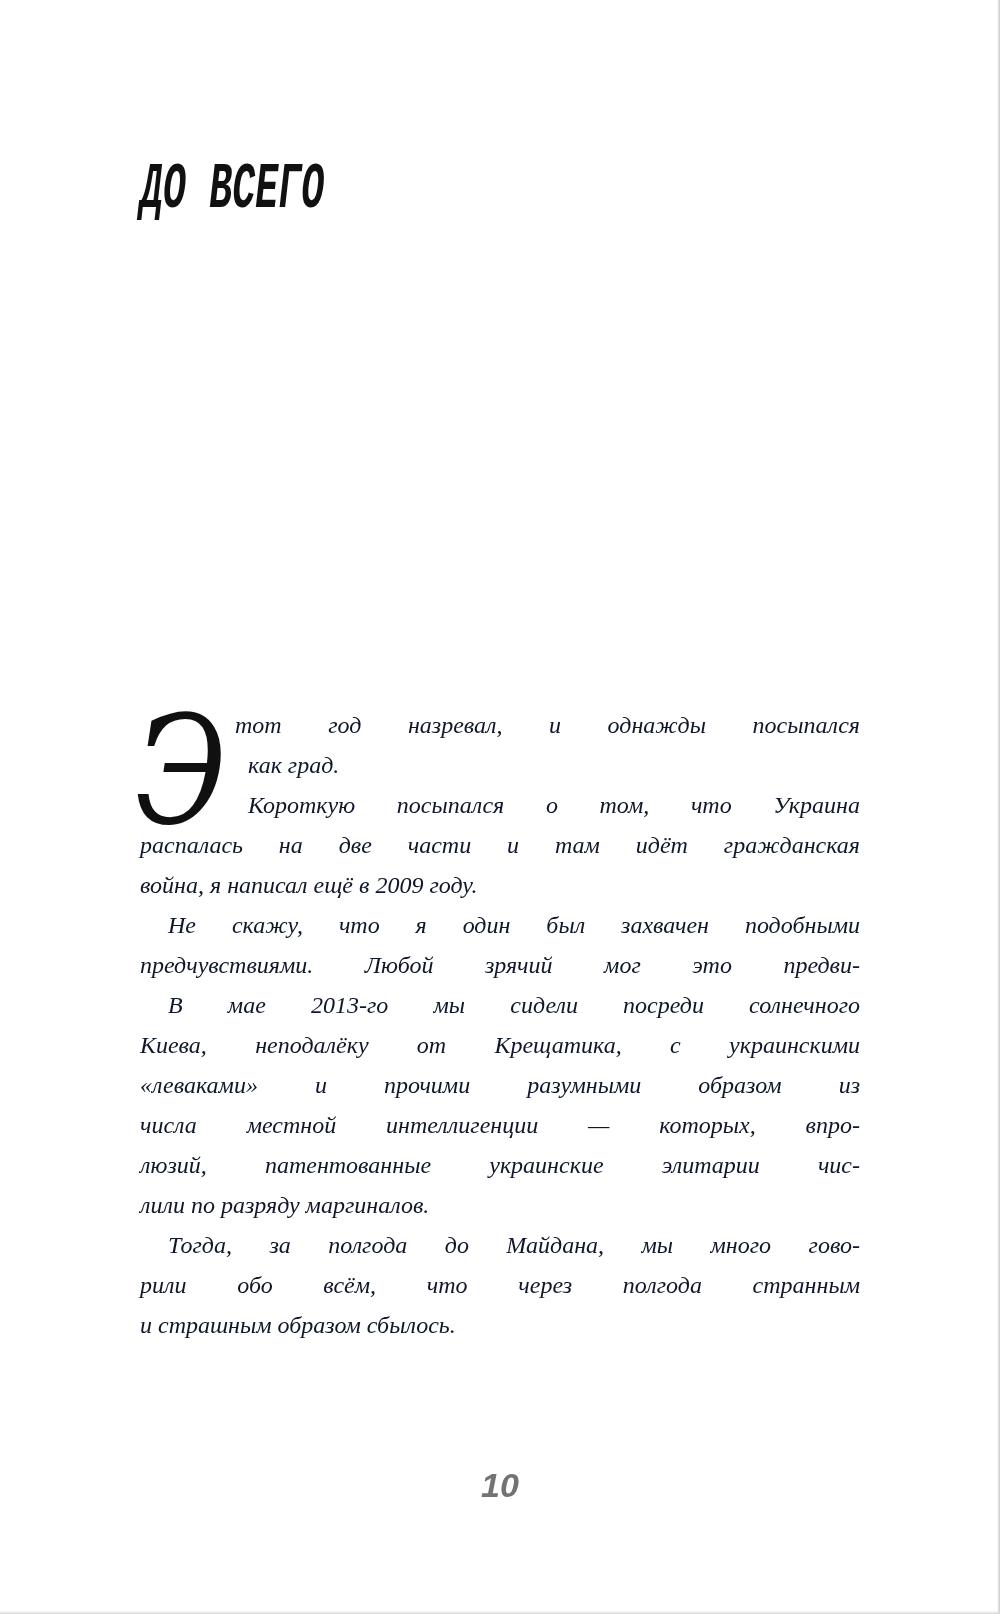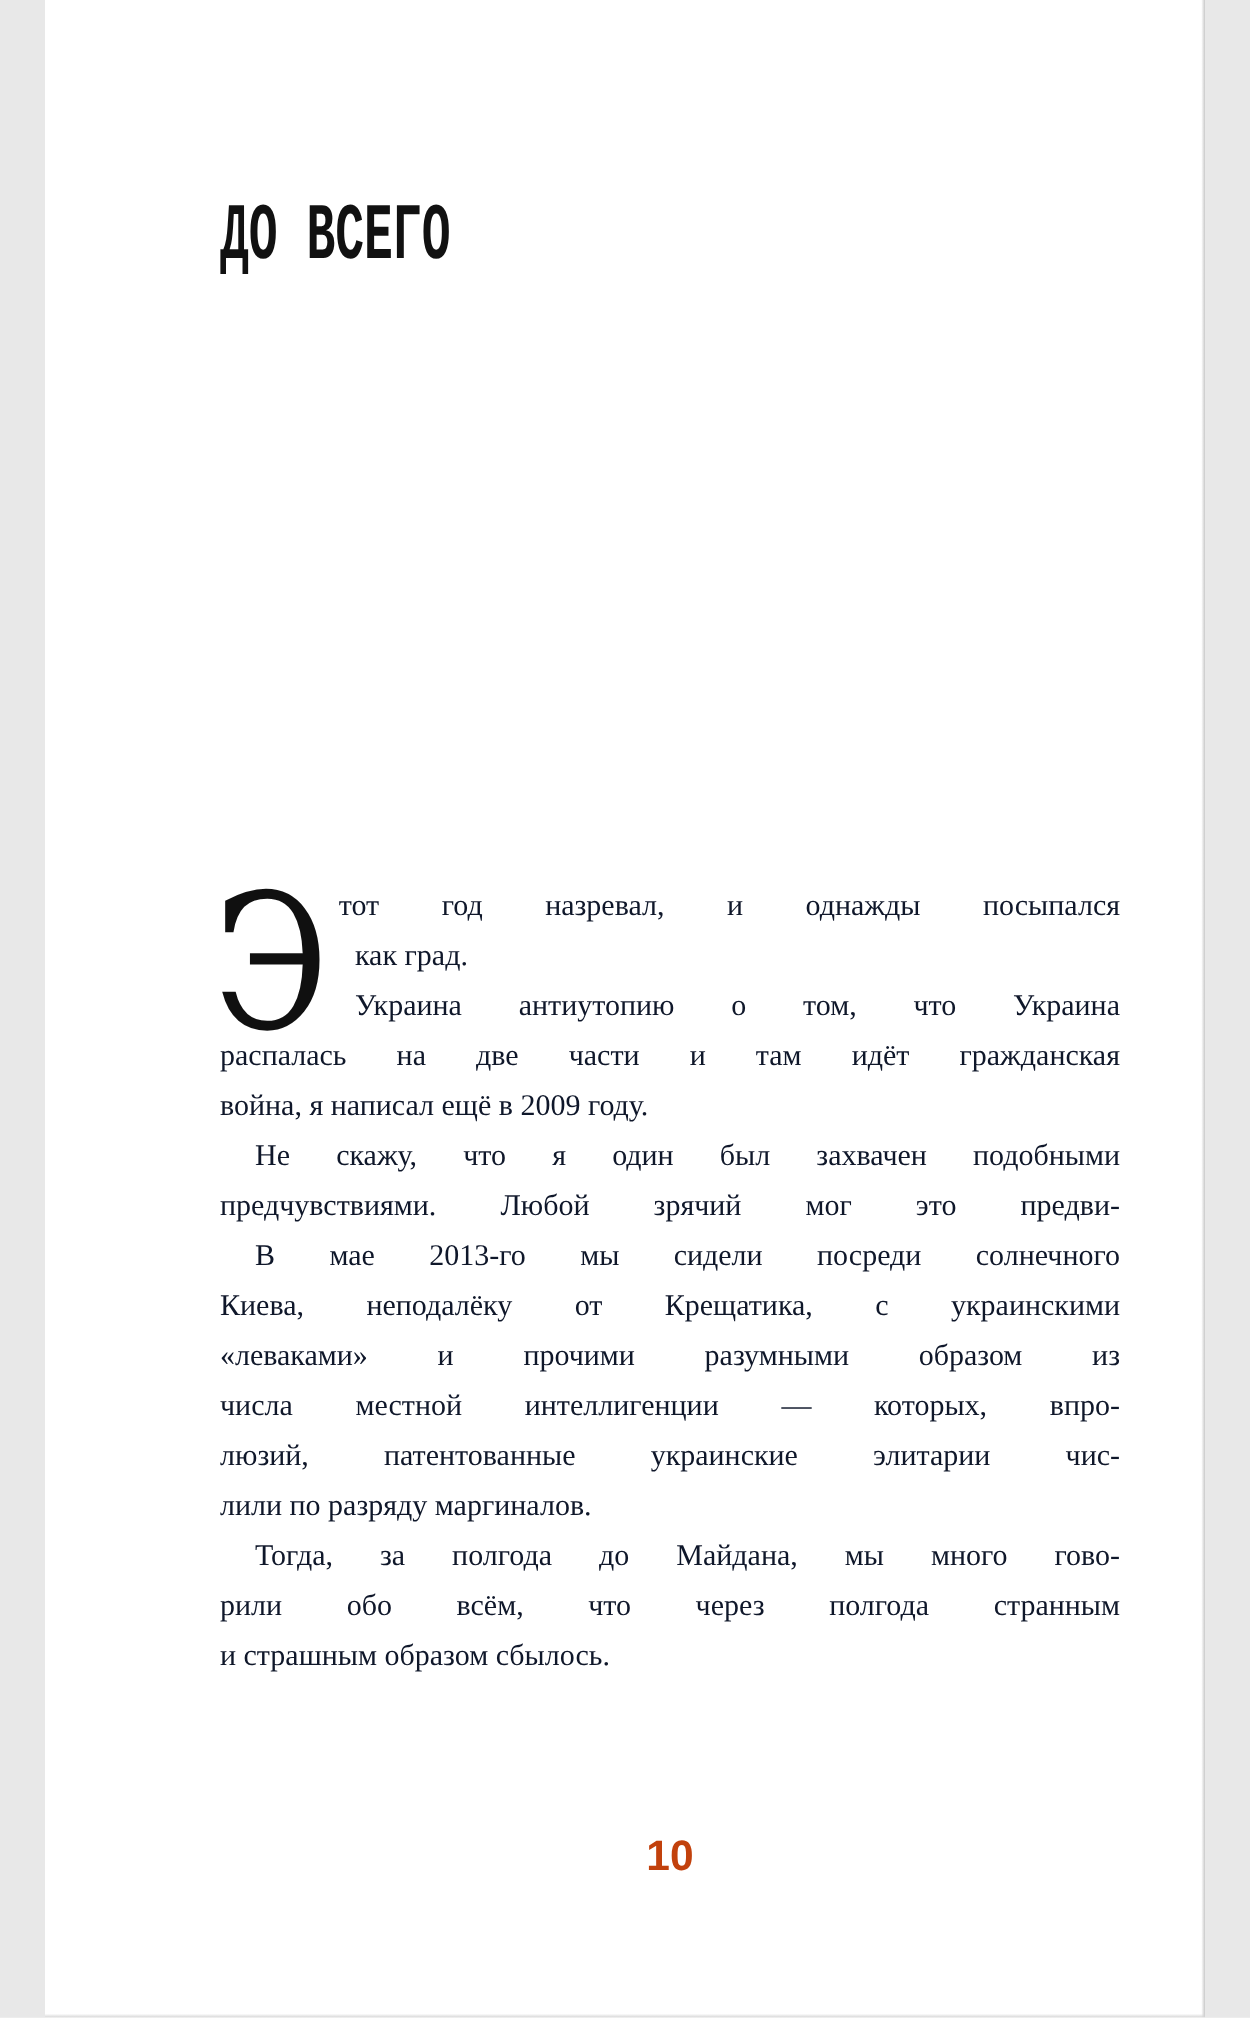--- a/index.html
+++ b/index.html
@@ -2,27 +2,28 @@
 <html lang="ru"><head>
 <meta charset="utf-8">
 <style>
   html, body {
     margin: 0;
     padding: 0;
     background: #e8e8e8;
   }
   .page {
     position: relative;
-    width: 928px;
+    width: 1000px;
     height: 1614px;
     margin: 0 auto;
     background: #ffffff;
     color: #161616;
     overflow: hidden;
     font-family: "Liberation Serif", serif;
+    font-style: italic;
   }
   
   .edge-right {
     position: absolute;
     right: 0; top: 0;
     width: 3px; height: 100%;
     background: linear-gradient(to left, #c9c9c9, rgba(255,255,255,0));
   }
   .edge-bottom {
     position: absolute;
@@ -87,39 +88,39 @@
 
   .folio {
     position: absolute;
     left: 140px;
     top: 1466px;
     width: 720px;
     text-align: center;
     font-family: "Liberation Sans", sans-serif;
     font-weight: 600;
     font-size: 34px;
-    color: #c2410c;
+    color: #737373;
   }
 </style>
 </head>
 <body>
 
 <div class="page">
 
   <div class="edge-right"></div>
   <div class="edge-bottom"></div>
 
   <div class="chapter-title">ДО ВСЕГО</div>
 
   <div class="body-block">
     <div class="drop-cap">Э</div>
     <div>
         <div class="line just ind-dropcap-first">тот год назревал, и однажды посыпался</div>
         <div class="line last ind-dropcap">как град.</div>
-        <div class="line just ind-dropcap">Украина антиутопию о том, что Украина</div>
+        <div class="line just ind-dropcap">Короткую посыпался о том, что Украина</div>
         <div class="line just">распалась на две части и там идёт гражданская</div>
         <div class="line last">война, я написал ещё в 2009 году.</div>
         <div class="line just ind-para">Не скажу, что я один был захвачен подобными</div>
         <div class="line just">предчувствиями. Любой зрячий мог это предви-</div>
         <div class="line just ind-para">В мае 2013-го мы сидели посреди солнечного</div>
         <div class="line just">Киева, неподалёку от Крещатика, с украинскими</div>
         <div class="line just">«леваками» и прочими разумными образом из</div>
         <div class="line just">числа местной интеллигенции — которых, впро-</div>
         <div class="line just">люзий, патентованные украинские элитарии чис-</div>
         <div class="line last">лили по разряду маргиналов.</div>

